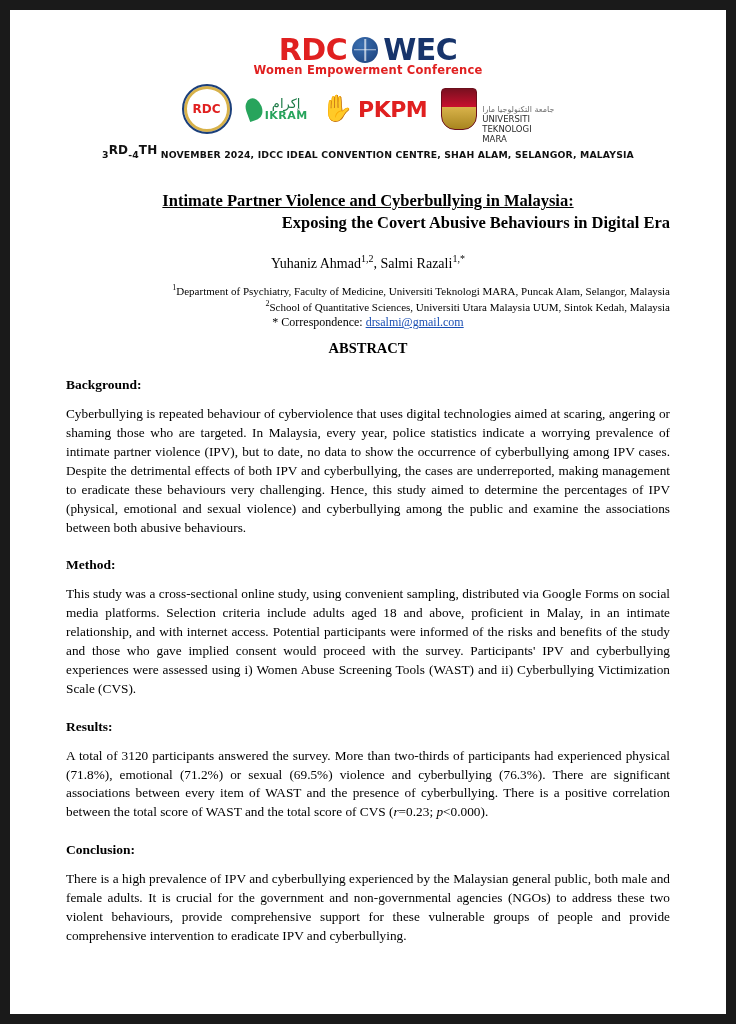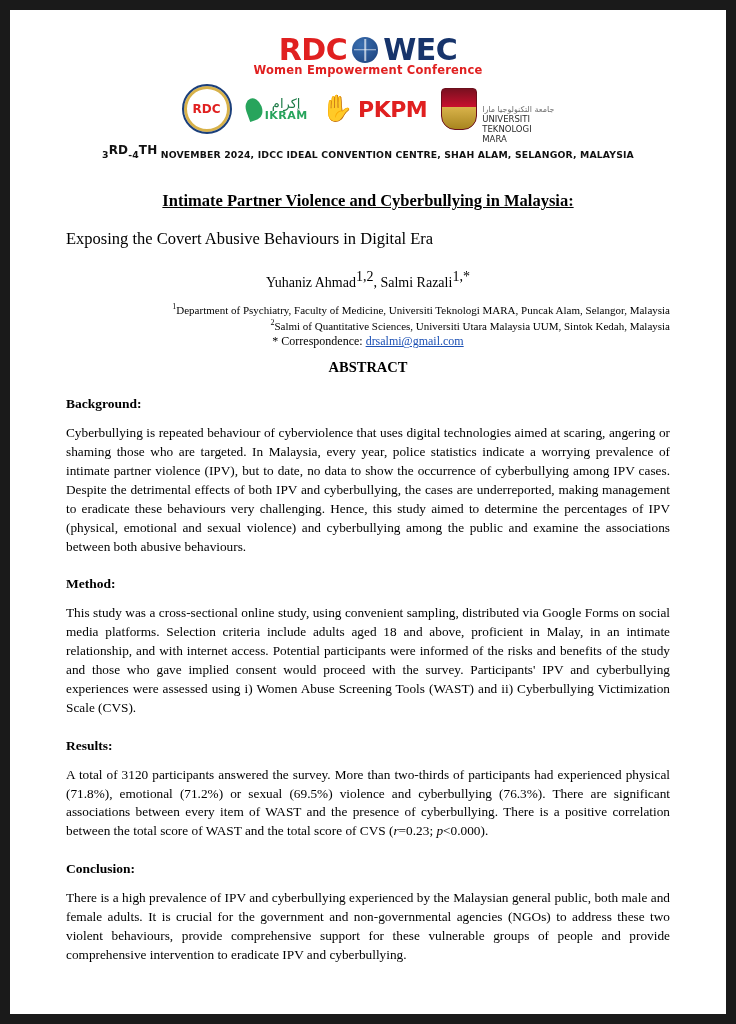--- a/index.html
+++ b/index.html
@@ -202,32 +202,31 @@
   
   .title {
     text-align: center;
     font-size: 16.5px;
     font-weight: bold;
     margin-top: 30px;
     line-height: 1.35;
     text-decoration: underline;
   }
   .title-2 {
-    text-align: left;
+    text-align: right;
     font-size: 16.5px;
-    font-weight: normal;
-    margin-top: 16px;
+    font-weight: bold;
     line-height: 1.35;
   }
   .authors {
     text-align: center;
     font-size: 14px;
     margin-top: 18px;
   }
-  .authors sup { font-size: 14px; }
+  .authors sup { font-size: 10px; }
   .affil {
     text-align: right;
     font-size: 11px;
     line-height: 1.35;
     margin-top: 12px;
   }
   .affil sup { font-size: 8px; }
   .corr {
     text-align: center;
     font-size: 12px;
@@ -306,21 +305,21 @@
 
   <div class="title">Intimate Partner Violence and Cyberbullying in Malaysia:</div>
   <div class="title-2">Exposing the Covert Abusive Behaviours in Digital Era</div>
 
   <div class="authors">
     <span>Yuhaniz Ahmad</span><sup>1,2</sup><span>, </span><span>Salmi Razali</span><sup>1,*</sup>
   </div>
 
   <div class="affil">
     <sup>1</sup><span>Department of Psychiatry, Faculty of Medicine, Universiti Teknologi MARA, Puncak Alam, Selangor, Malaysia</span><br>
-    <sup>2</sup><span>Salmi of Quantitative Sciences, Universiti Utara Malaysia UUM, Sintok Kedah, Malaysia</span>
+    <sup>2</sup><span>School of Quantitative Sciences, Universiti Utara Malaysia UUM, Sintok Kedah, Malaysia</span>
   </div>
 
   <div class="corr">
     <span>* Correspondence: </span><span class="mail">drsalmi@gmail.com</span>
   </div>
 
   <div class="abstract-head">ABSTRACT</div>
 
   <div class="section-head">Background:</div>
   <p class="body">Cyberbullying is repeated behaviour of cyberviolence that uses digital technologies aimed at scaring, angering or shaming those who are targeted. In Malaysia, every year, police statistics indicate a worrying prevalence of intimate partner violence (IPV), but to date, no data to show the occurrence of cyberbullying among IPV cases. Despite the detrimental effects of both IPV and cyberbullying, the cases are underreported, making management to eradicate these behaviours very challenging. Hence, this study aimed to determine the percentages of IPV (physical, emotional and sexual violence) and cyberbullying among the public and examine the associations between both abusive behaviours.</p>

